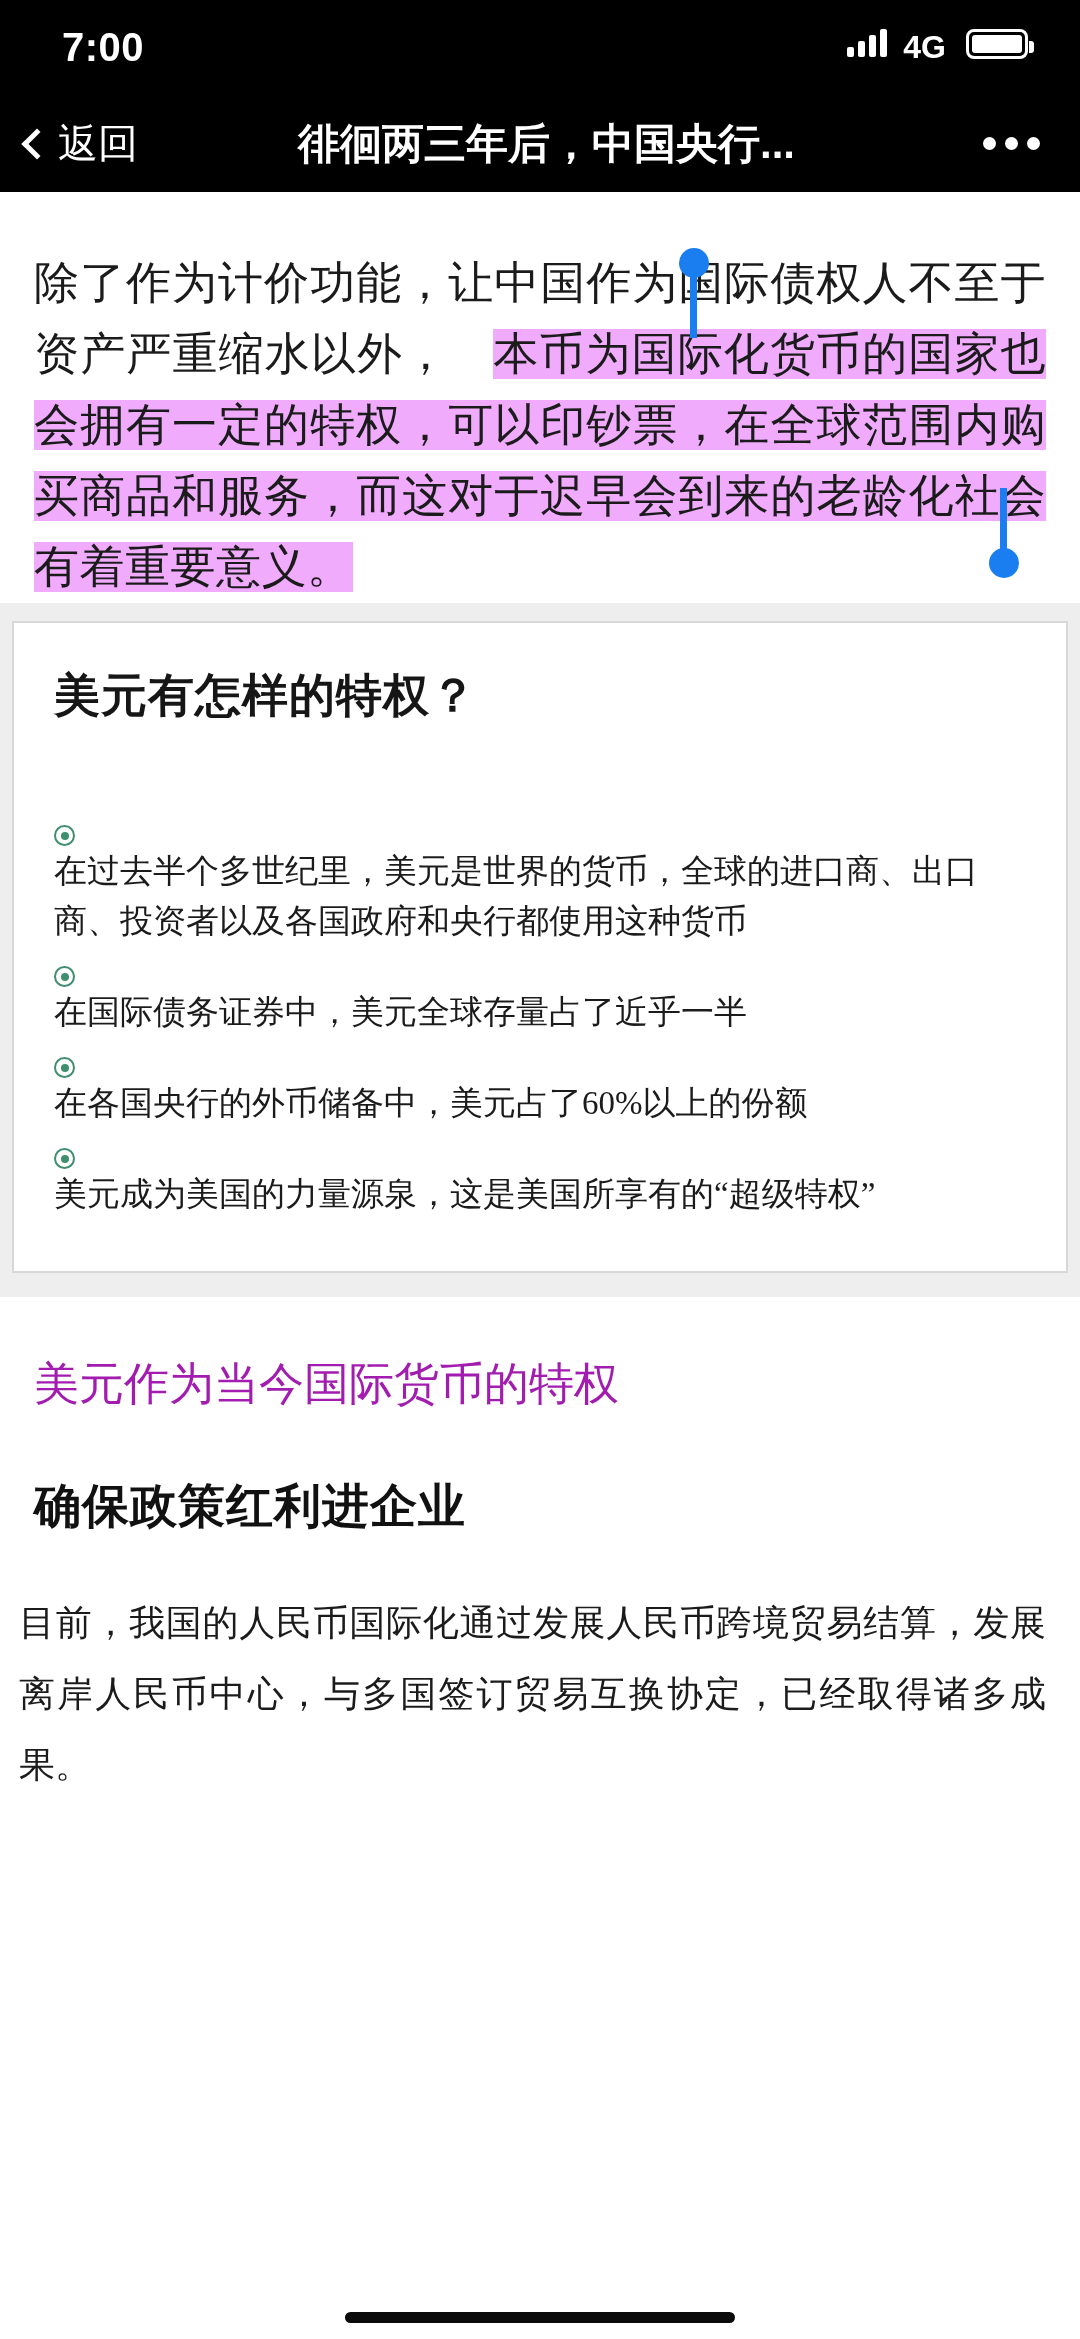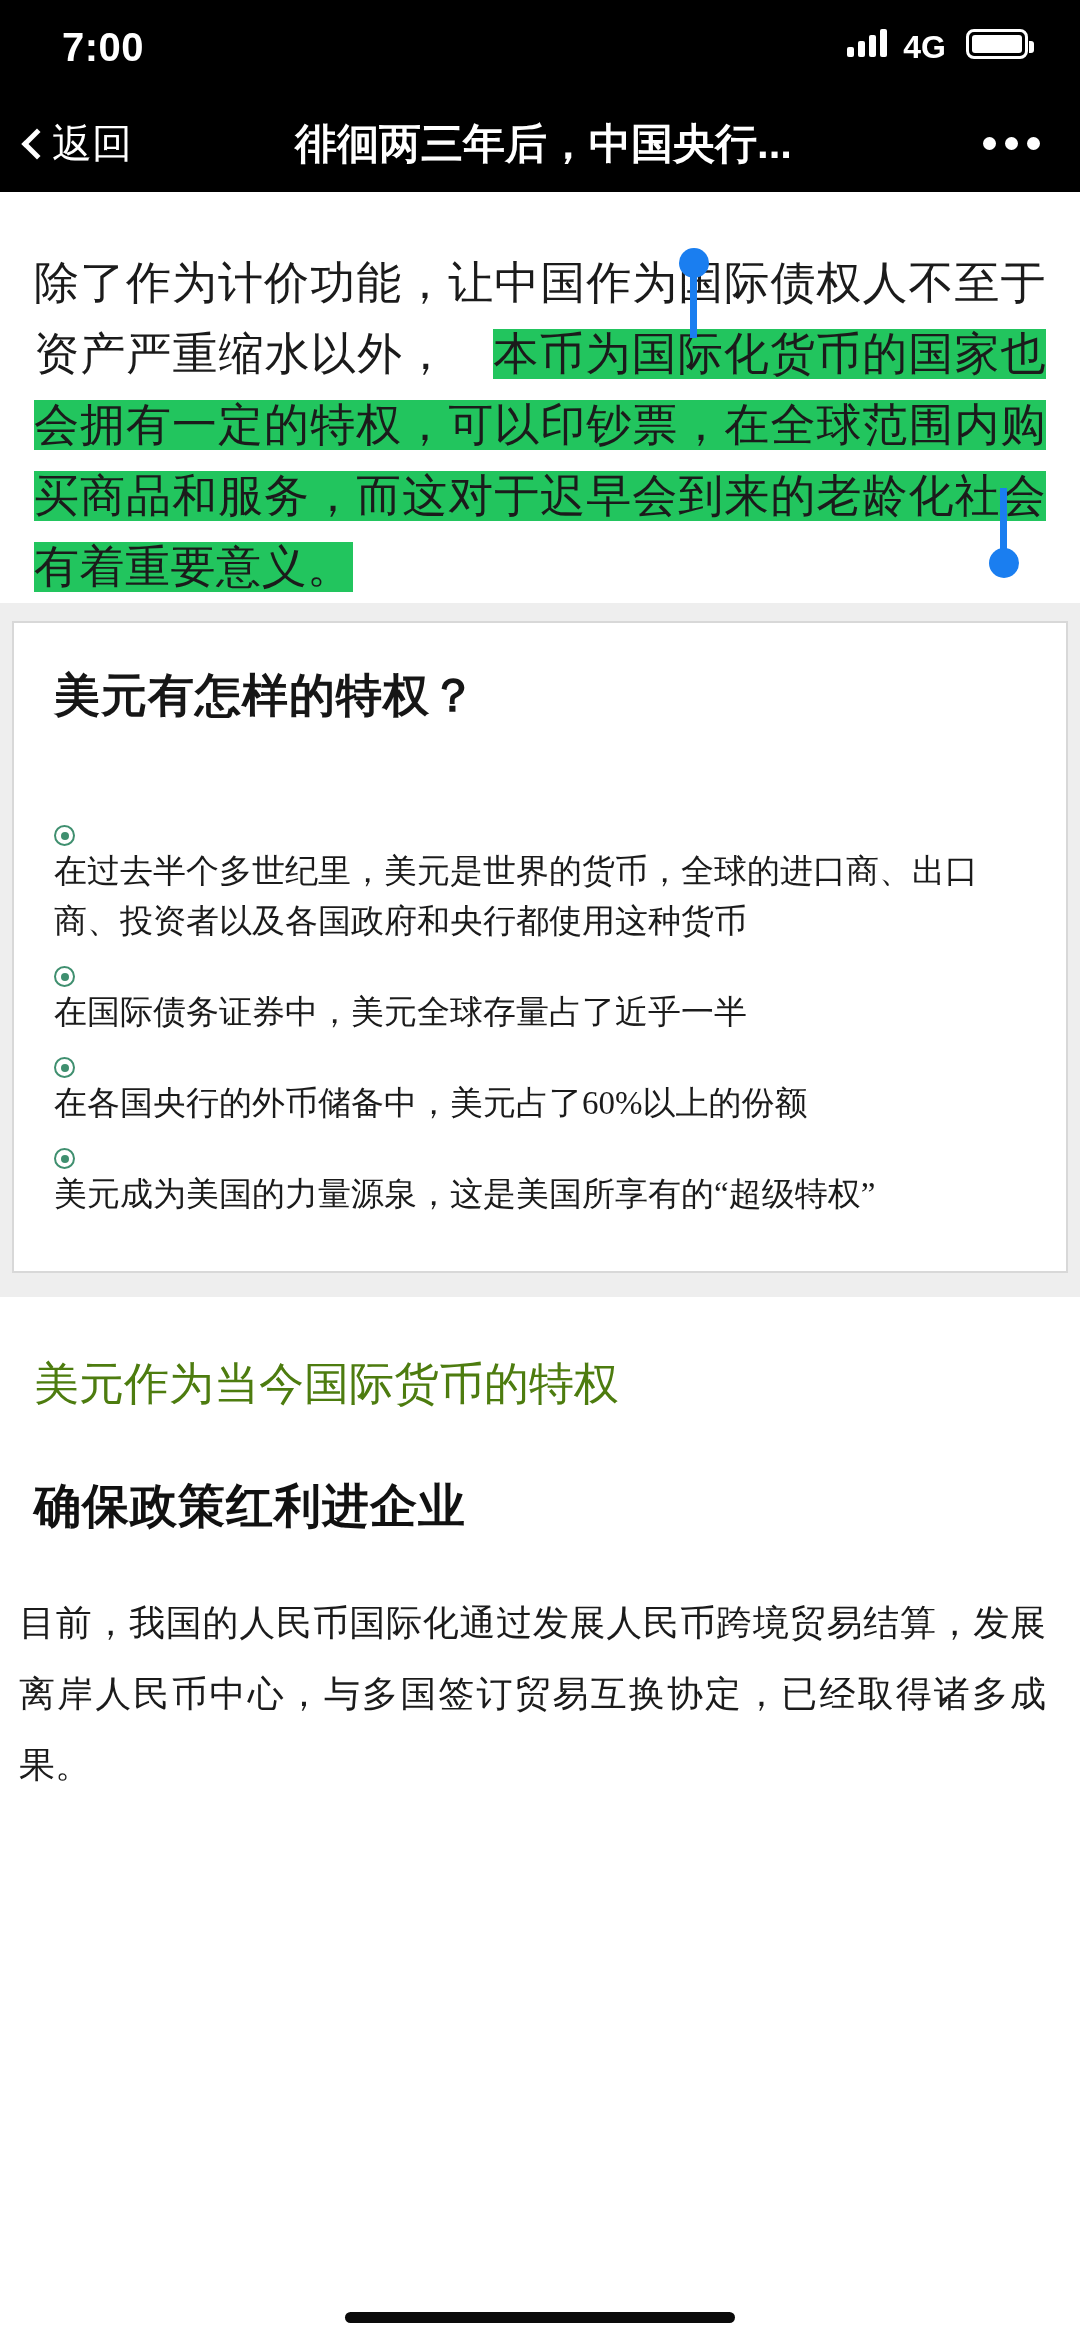--- a/index.html
+++ b/index.html
@@ -84,20 +84,21 @@
     background: #000000;
     color: #ffffff;
     display: flex;
     align-items: center;
     padding: 0 40px 0 26px;
     position: relative;
   }
   .nav-back {
     display: flex;
     align-items: center;
+    gap: 6px;
     flex: 0 0 auto;
   }
   .chev {
     width: 22px;
     height: 22px;
     border-left: 5px solid #ffffff;
     border-bottom: 5px solid #ffffff;
     transform: rotate(45deg);
     margin-right: 4px;
   }
@@ -140,21 +141,21 @@
     font-family: "Liberation Serif", serif;
     font-size: 45px;
     line-height: 71px;
     color: #1b1b1b;
     letter-spacing: 0.5px;
     text-align: justify;
   }
   .para.first { padding-top: 10px; }
   .gap { height: 56px; }
 
-  .hl { background: #22c55e; margin-left: 44px; }
+  .hl { background: #f0abfc; margin-left: 44px; }
 
   
   .selwrap { position: relative; }
   .handle-start, .handle-end {
     position: absolute;
     width: 7px;
     background: #1a7ef0;
   }
   .handle-start { height: 62px; }
   .handle-end { height: 62px; }
@@ -221,21 +222,21 @@
     border-radius: 50%;
     background: #3f8f6f;
   }
   .bullet-text { flex: 1; }
 
   
   .caption {
     font-family: "Liberation Serif", serif;
     font-size: 45px;
     line-height: 70px;
-    color: #4d7c0f;
+    color: #a21caf;
     padding: 52px 34px 0 34px;
   }
   .subhead {
     font-family: "Liberation Serif", serif;
     font-size: 47px;
     font-weight: bold;
     color: #111111;
     padding: 56px 34px 0 34px;
     letter-spacing: 1px;
   }

